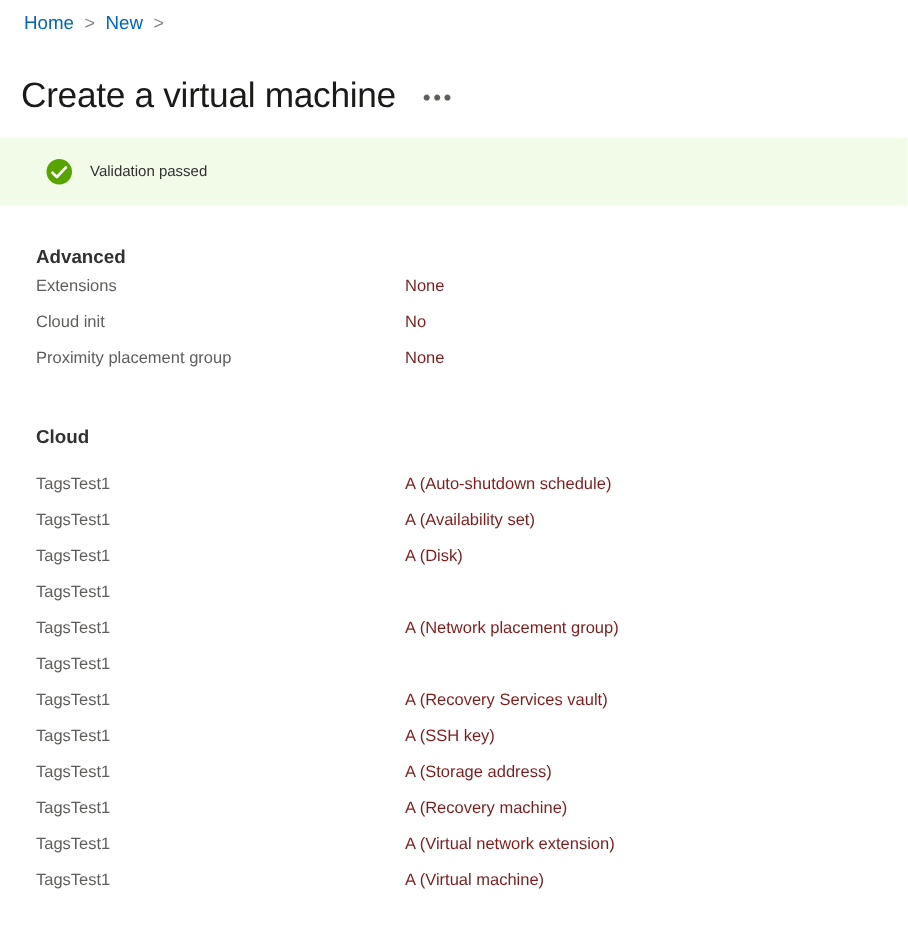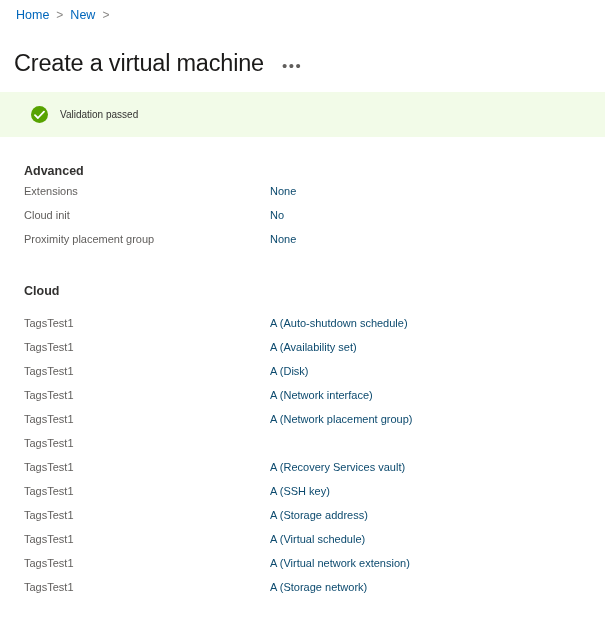--- a/index.html
+++ b/index.html
@@ -124,21 +124,21 @@
     color: #605e5c;
   }
   .row .k {
     width: 246px;
     flex: 0 0 246px;
     color: #605e5c;
     white-space: nowrap;
     overflow: hidden;
   }
   .row .v {
-    color: #0c4a6e;
+    color: #7f1d1d;
     white-space: nowrap;
   }
 
   #advanced-head { top: 151px; margin-top: 12px; }
   #advanced-rows { top: 179px; }
   #tags-head     { top: 283px; }
   #tags-rows     { top: 311px; }
 </style>
 </head>
 <body>
@@ -191,21 +191,20 @@
     <div class="row">
       <span class="k">TagsTest1</span>
       <span class="v">A (Availability set)</span>
     </div>
     <div class="row">
       <span class="k">TagsTest1</span>
       <span class="v">A (Disk)</span>
     </div>
     <div class="row">
       <span class="k">TagsTest1</span>
-      <span class="v">A (Network interface)</span>
     </div>
     <div class="row">
       <span class="k">TagsTest1</span>
       <span class="v">A (Network placement group)</span>
     </div>
     <div class="row">
       <span class="k">TagsTest1</span>
     </div>
     <div class="row">
       <span class="k">TagsTest1</span>
@@ -214,25 +213,25 @@
     <div class="row">
       <span class="k">TagsTest1</span>
       <span class="v">A (SSH key)</span>
     </div>
     <div class="row">
       <span class="k">TagsTest1</span>
       <span class="v">A (Storage address)</span>
     </div>
     <div class="row">
       <span class="k">TagsTest1</span>
-      <span class="v">A (Virtual schedule)</span>
+      <span class="v">A (Recovery machine)</span>
     </div>
     <div class="row">
       <span class="k">TagsTest1</span>
       <span class="v">A (Virtual network extension)</span>
     </div>
     <div class="row">
       <span class="k">TagsTest1</span>
-      <span class="v">A (Storage network)</span>
+      <span class="v">A (Virtual machine)</span>
     </div>
   </div>
 
 </div>
 
 </body></html>

